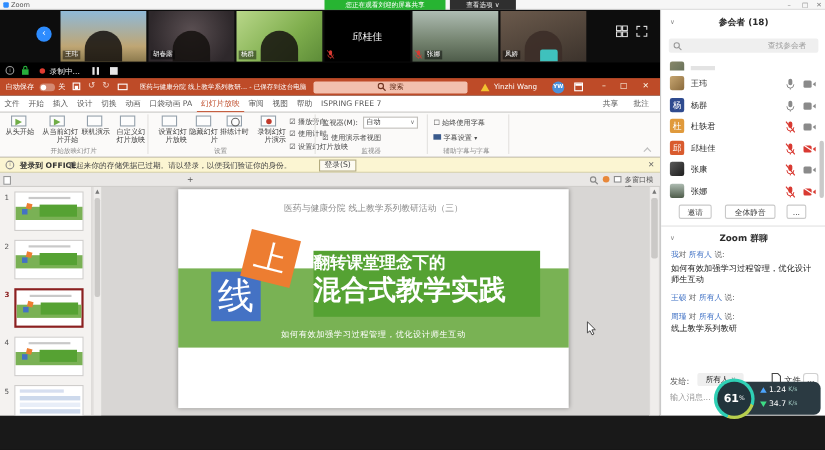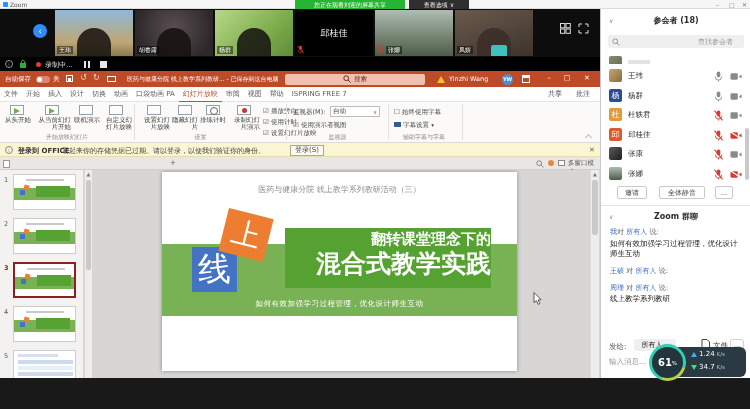--- a/index.html
+++ b/index.html
@@ -53,21 +53,21 @@
 .thumb.sel{border:2px solid #8b2020}
 .mini-line{position:absolute;left:12px;top:4px;width:38px;height:2px;background:#c9c9c9}
 .mini-band{position:absolute;left:0;top:13px;width:63px;height:12px;background:#7ab155}
 .mini-box{position:absolute;left:22px;top:11px;width:34px;height:11px;background:#56a233}
 .mini-blue{position:absolute;left:6px;top:15px;width:5px;height:5px;background:#4472c4}
 .mini-orange{position:absolute;left:10px;top:10px;width:5px;height:5px;background:#ed7d31;transform:rotate(14deg)}
 .sbar{position:absolute;top:0;height:208px;background:#efedeb;border-left:1px solid #dcdad8}
 .sthumb{position:absolute;left:1px;width:5px;background:#cbc9c7;border-radius:2px}
 #slide{position:absolute;left:162px;top:2px;width:355px;height:199px;background:#fff;box-shadow:0 0 4px rgba(0,0,0,.35)}
 #band{position:absolute;left:0;top:72px;width:355px;height:72px;background:#79b254}
-#headbox{position:absolute;left:123px;top:56px;width:206px;height:60px;background:#55a233;color:#fff;text-align:right}
+#headbox{position:absolute;left:123px;top:56px;width:206px;height:60px;background:#55a233;color:#fff;text-align:left}
 #sq-blue{position:absolute;left:30px;top:75px;width:45px;height:45px;background:#4472c4;color:#fff}
 #sq-orange{position:absolute;left:61px;top:41px;width:46px;height:44px;background:#ed7d31;color:#fff;transform:rotate(14deg)}
 
 #panel{left:600px;top:9px;width:150px;height:369px;background:#fff;border-left:1px solid #c9c9c9;font-size:7.5px}
 .phead{position:absolute;left:0;width:150px;text-align:center;font-weight:bold;font-size:8px;color:#2b2b2b}
 .pchev{position:absolute;left:8px;color:#888;font-size:6px}
 .p-row{position:absolute;left:0;width:148px;height:19px}
 .avt{position:absolute;left:8px;top:3px;width:13px;height:13px;border-radius:2px;color:#fff;font-size:8px;display:flex;align-items:center;justify-content:center}
 .pname{position:absolute;left:27px;top:5px;font-size:7.5px;color:#333}
 .pics{position:absolute;right:7px;top:5px;display:flex;gap:7px;align-items:center}

